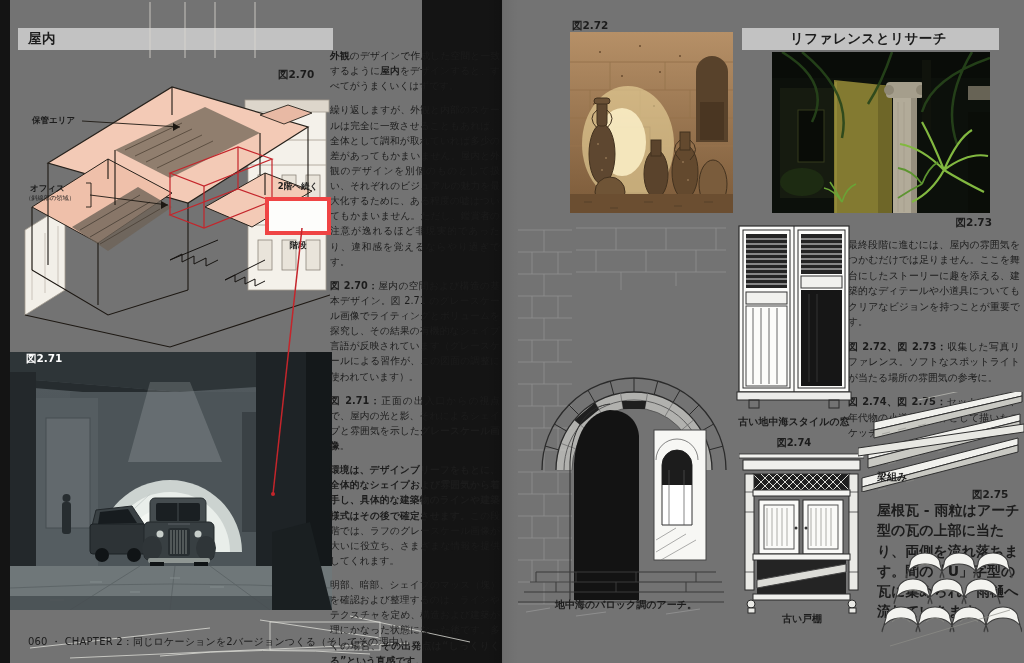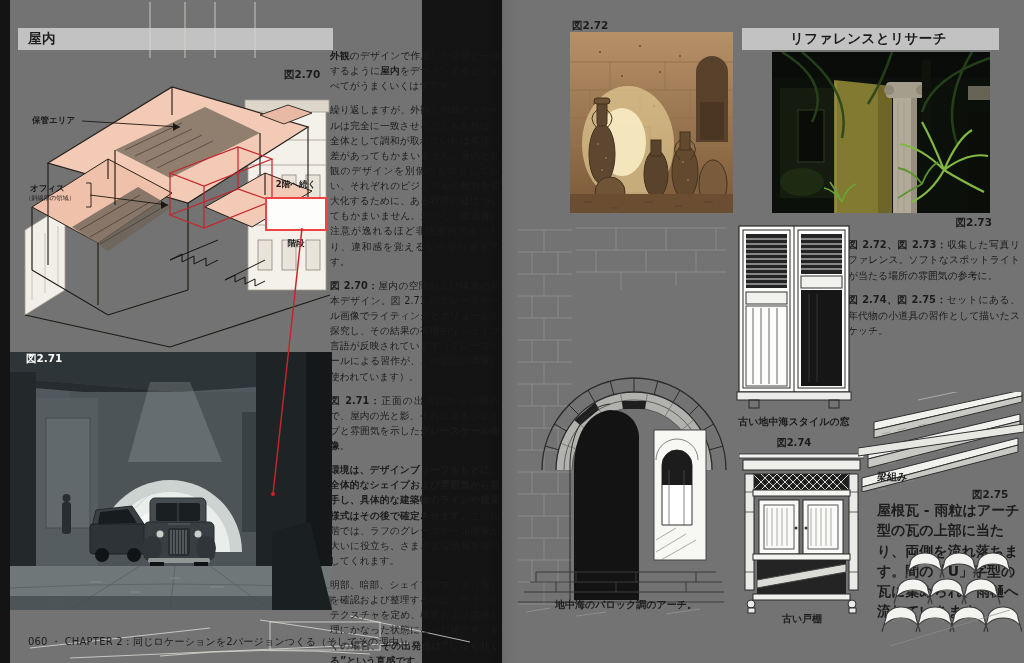--- a/index.html
+++ b/index.html
@@ -15,37 +15,37 @@
   .figlabel{position:absolute;font-weight:700;font-size:10.5px;}
   .col{position:absolute;font-size:9.7px;line-height:1.56;text-align:justify;}
   .col p{margin:0 0 9px;}
   .b{font-weight:700;}
   .caption{position:absolute;font-weight:700;font-size:10px;text-align:center;}
   .smallnote{position:absolute;font-weight:700;font-size:14px;line-height:1.45;text-align:left;}
   .footer{position:absolute;font-weight:400;font-size:10px;letter-spacing:.2px;}
   .dlabel{position:absolute;font-weight:600;font-size:8.5px;}
   .dnote{position:absolute;font-size:6.2px;text-align:center;}
   .stairsbox{position:absolute;left:255px;top:197px;width:58px;height:30px;background:#fdfdfb;
-             border:2px solid #ef4444;display:flex;flex-direction:column;align-items:center;justify-content:center;
+             border:4px solid #ef4444;display:flex;flex-direction:column;align-items:center;justify-content:center;
              font-weight:700;font-size:8.5px;line-height:1.25;z-index:4;gap:48px;}
   .whitefig{position:absolute;color:#ffffff;font-weight:700;font-size:10.5px;z-index:3;}
   svg{position:absolute;display:block;}
 </style>
 </head>
 <body>
 
 <div class="stage">
 
   <div class="page left">
 
     <div class="bar" style="left:8px;top:28px;width:315px;">
       <span>屋内</span>
     </div>
 
-    <div class="figlabel" style="left:274px;top:68px;">図2.70</div>
+    <div class="figlabel" style="left:268px;top:68px;">図2.70</div>
 
     <svg style="left:130px;top:0;" width="140" height="58" viewBox="0 0 140 58">
       <path d="M10,2V58M45,2V58M75,2V58M115,2V58" stroke="#dcd8d0" stroke-width="0.8" fill="none"></path>
     </svg>
 
     <svg style="left:10px;top:55px;" width="310" height="295" viewBox="0 0 310 295">
 
       <rect x="228" y="55" width="78" height="180" fill="#f4f1ea" stroke="#a59d91" stroke-width="0.8"></rect>
       <rect x="225" y="45" width="84" height="12" fill="#ddd6cb" stroke="#a59d91" stroke-width="0.8"></rect>
       <path d="M228,85h78M228,110h78M228,170h78" stroke="#a59d91" stroke-width="0.8" fill="none"></path>
@@ -275,20 +275,21 @@
         <path d="M150,132Q140,118 126,116M150,132Q156,116 166,110M150,132Q138,138 126,146"></path>
       </g>
       <g stroke="#6aa336" stroke-width="1.6" fill="none">
         <path d="M70,150Q62,138 52,136M70,150Q74,136 84,132M70,150Q66,142 58,130"></path>
       </g>
     </svg>
 
     <div class="figlabel" style="left:440px;top:216px;width:50px;text-align:right;">図2.73</div>
 
     <div class="col" style="left:346px;top:237px;width:172px;font-size:9.9px;">
+      <p><span>最終段階に進むには、屋内の雰囲気をつかむだけでは足りません。ここを舞台にしたストーリーに趣を添える、建築的なディテールや小道具についてもクリアなビジョンを持つことが重要です。</span></p>
       <p><span class="b">図 2.72、図 2.73：</span><span>収集した写真リファレンス。ソフトなスポットライトが当たる場所の雰囲気の参考に。</span></p>
       <p><span class="b">図 2.74、図 2.75：</span><span>セットにある、年代物の小道具の習作として描いたスケッチ。</span></p>
     </div>
 
     <svg style="left:14px;top:220px;" width="217" height="402" viewBox="0 0 217 402">
       <g stroke="#8f8f8f" stroke-width="0.8" fill="none">
         <path d="M2,10h54M2,32h54M2,54h54M2,76h54M2,98h54M2,120h54M2,142h54M2,164h54M2,186h54M2,208h54M2,230h54M2,252h54M2,274h54M2,296h54M2,318h54M2,340h54M2,362h54M2,384h54"></path>
         <path d="M28,10v22M16,32v22M42,32v22M28,54v22M16,76v22M42,76v22M28,98v22M16,120v22M42,120v22M28,142v22M16,164v22M42,164v22M28,186v22M16,208v22M42,208v22M28,230v22M16,252v22M42,252v22M28,274v22M16,296v22M42,296v22M28,318v22M16,340v22M42,340v22M28,362v22"></path>
         <path d="M60,8h150M60,30h150M60,52h150M100,8v22M150,8v22M200,8v22M80,30v22M130,30v22M180,30v22M105,52v18M160,52v14"></path>
       </g>

